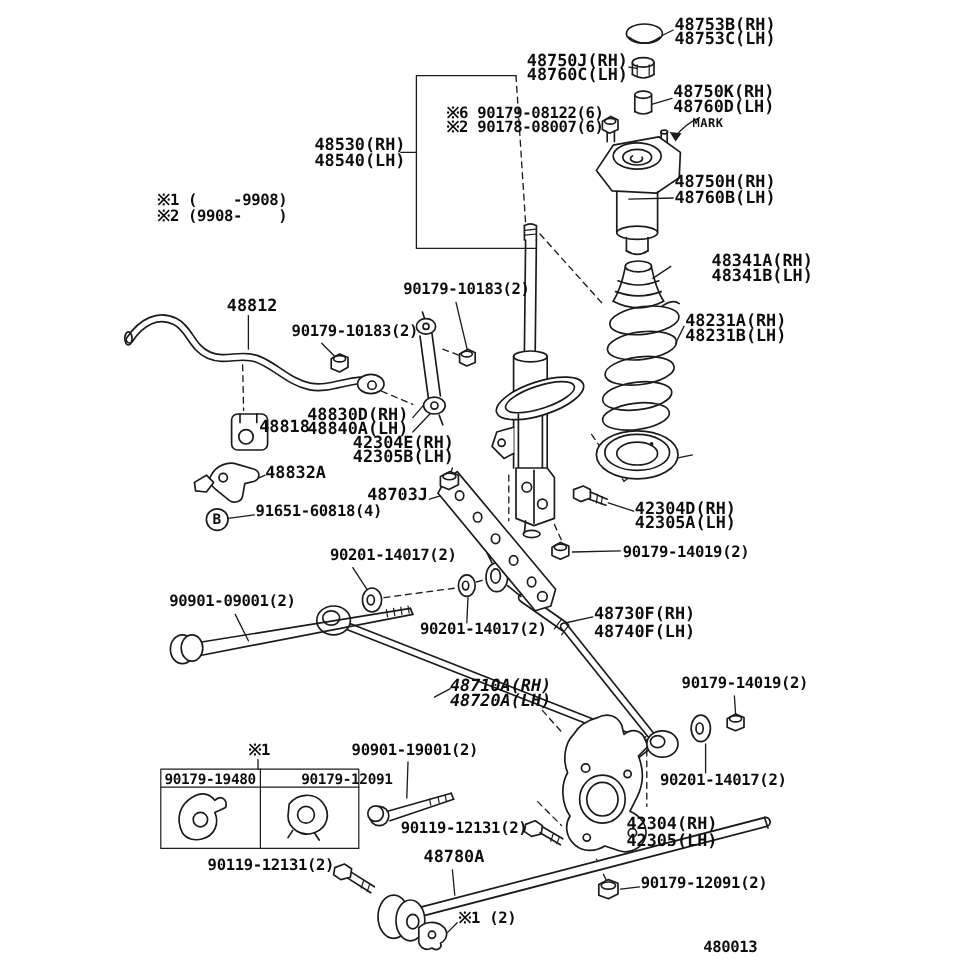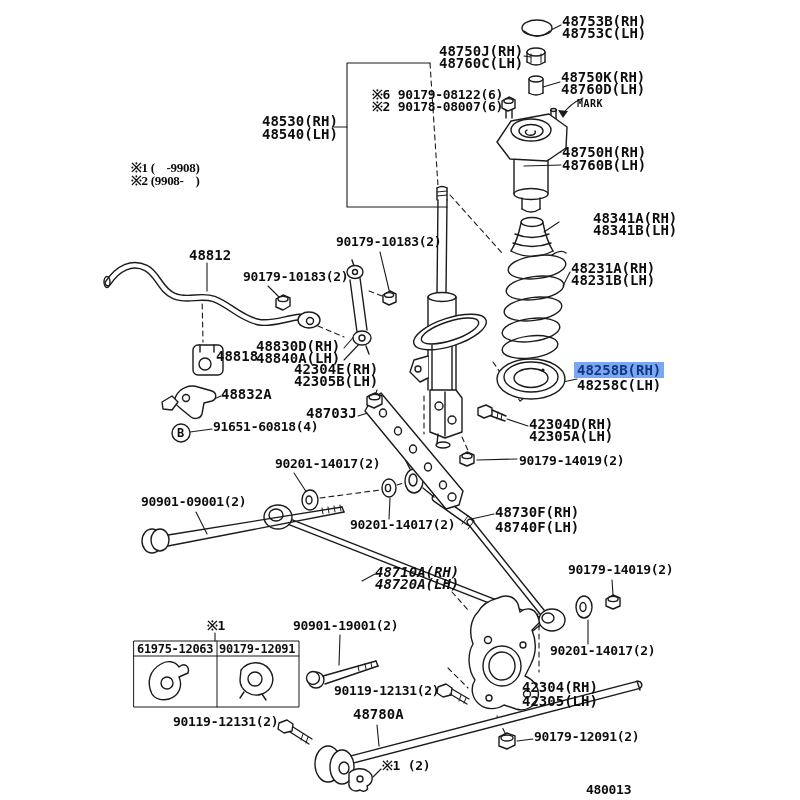--- a/index.html
+++ b/index.html
@@ -369,49 +369,48 @@
 </svg>
 
 <div id="labels">
       <div class="lbl lg" style="left: 562px; top: 15px;"><div>48753B(RH)</div><div>48753C(LH)</div></div>
       <div class="lbl lg" style="left: 439px; top: 45px;"><div>48750J(RH)</div><div>48760C(LH)</div></div>
       <div class="lbl lg" style="left: 561px; top: 71px;"><div>48750K(RH)</div><div>48760D(LH)</div></div>
       <div class="lbl small" style="left: 577px; top: 99px;"><div>MARK</div></div>
       <div class="lbl lg" style="left: 562px; top: 146px; line-height: 13px; text-align: center;"><div>48750H(RH)</div><div>48760B(LH)</div></div>
       <div class="lbl" style="left: 372px; top: 89px;"><div>※6 90179-08122(6)</div><div>※2 90178-08007(6)</div></div>
       <div class="lbl lg" style="left: 262px; top: 115px; line-height: 13px;"><div>48530(RH)</div><div>48540(LH)</div></div>
-      <div class="lbl" style="left: 131px; top: 161px; line-height: 13px; font-family: Liberation Serif, serif;"><div>※1 (    -9908)</div><div>※2 (9908-    )</div></div>
+      <div class="lbl" style="left: 131px; top: 161px; line-height: 13px;"><div>※1 (    -9908)</div><div>※2 (9908-    )</div></div>
       <div class="lbl lg" style="left: 189px; top: 249px;"><div>48812</div></div>
       <div class="lbl" style="left: 336px; top: 236px;"><div>90179-10183(2)</div></div>
       <div class="lbl" style="left: 243px; top: 271px;"><div>90179-10183(2)</div></div>
       <div class="lbl lg" style="left: 256px; top: 340px;"><div>48830D(RH)</div><div>48840A(LH)</div></div>
       <div class="lbl lg" style="left: 216px; top: 350px;"><div>48818</div></div>
       <div class="lbl lg" style="left: 294px; top: 363px;"><div>42304E(RH)</div><div>42305B(LH)</div></div>
       <div class="lbl lg" style="left: 221px; top: 388px;"><div>48832A</div></div>
       <div class="lbl lg" style="left: 306px; top: 407px;"><div>48703J</div></div>
       <div class="lbl" style="left: 213px; top: 421px;"><div>91651-60818(4)</div></div>
       <div class="lbl sm" style="left: 177px; top: 427px;"><div>B</div></div>
       <div class="lbl lg" style="left: 561px; top: 212px; margin-left: 32px;"><div>48341A(RH)</div><div>48341B(LH)</div></div>
       <div class="lbl lg" style="left: 571px; top: 262px;"><div>48231A(RH)</div><div>48231B(LH)</div></div>
-      <div class="lbl lg" style="left: 577px; top: 363px; line-height: 15px;"><div><span class="hl">48258B(RH)</span></div><div>48258C(LH)</div></div>
       <div class="lbl lg" style="left: 529px; top: 418px;"><div>42304D(RH)</div><div>42305A(LH)</div></div>
       <div class="lbl" style="left: 275px; top: 458px;"><div>90201-14017(2)</div></div>
       <div class="lbl" style="left: 519px; top: 455px;"><div>90179-14019(2)</div></div>
       <div class="lbl" style="left: 141px; top: 496px;"><div>90901-09001(2)</div></div>
       <div class="lbl lg" style="left: 495px; top: 505px; line-height: 15px;"><div>48730F(RH)</div><div>48740F(LH)</div></div>
       <div class="lbl" style="left: 350px; top: 519px;"><div>90201-14017(2)</div></div>
       <div class="lbl" style="left: 568px; top: 564px;"><div>90179-14019(2)</div></div>
       <div class="lbl lg" style="left: 375px; top: 566px; font-style: italic;"><div>48710A(RH)</div><div>48720A(LH)</div></div>
       <div class="lbl" style="left: 207px; top: 620px;"><div>※1</div></div>
       <div class="lbl" style="left: 275px; top: 620px; margin-left: 18px;"><div>90901-19001(2)</div></div>
       <div class="lbl" style="left: 550px; top: 645px;"><div>90201-14017(2)</div></div>
       <div class="lbl lg" style="left: 522px; top: 680px; line-height: 14px;"><div>42304(RH)</div><div>42305(LH)</div></div>
       <div class="lbl" style="left: 334px; top: 685px;"><div>90119-12131(2)</div></div>
       <div class="lbl lg" style="left: 353px; top: 708px;"><div>48780A</div></div>
       <div class="lbl" style="left: 173px; top: 716px;"><div>90119-12131(2)</div></div>
       <div class="lbl" style="left: 534px; top: 731px;"><div>90179-12091(2)</div></div>
       <div class="lbl" style="left: 382px; top: 760px;"><div>※1 (2)</div></div>
       <div class="lbl" style="left: 586px; top: 784px;"><div>480013</div></div>
-      <div class="lbl sm" style="left: 137px; top: 643px;"><div>61975-12063</div></div>
-      <div class="lbl sm" style="left: 219px; top: 643px;"><div>90179-12091</div></div>
+      <div class="lbl sm" style="left: 137px; top: 643px;"><div>90179-19480</div></div>
+      <div class="lbl sm" style="left: 219px; top: 643px; padding-left: 32px;"><div>90179-12091</div></div>
     </div>
 
 </div>
 
 </body></html>

